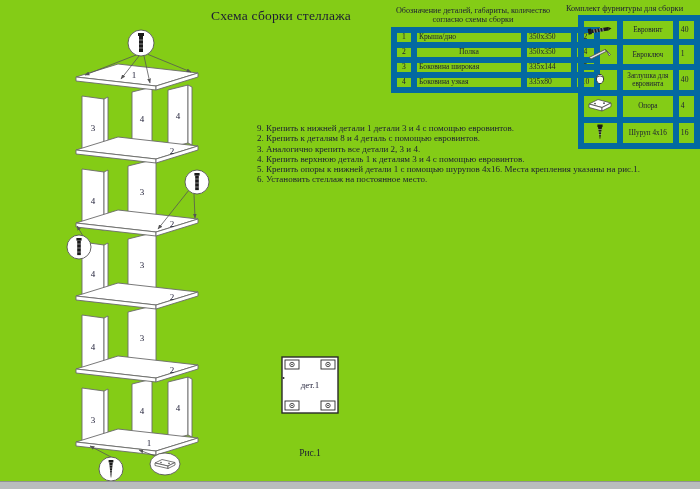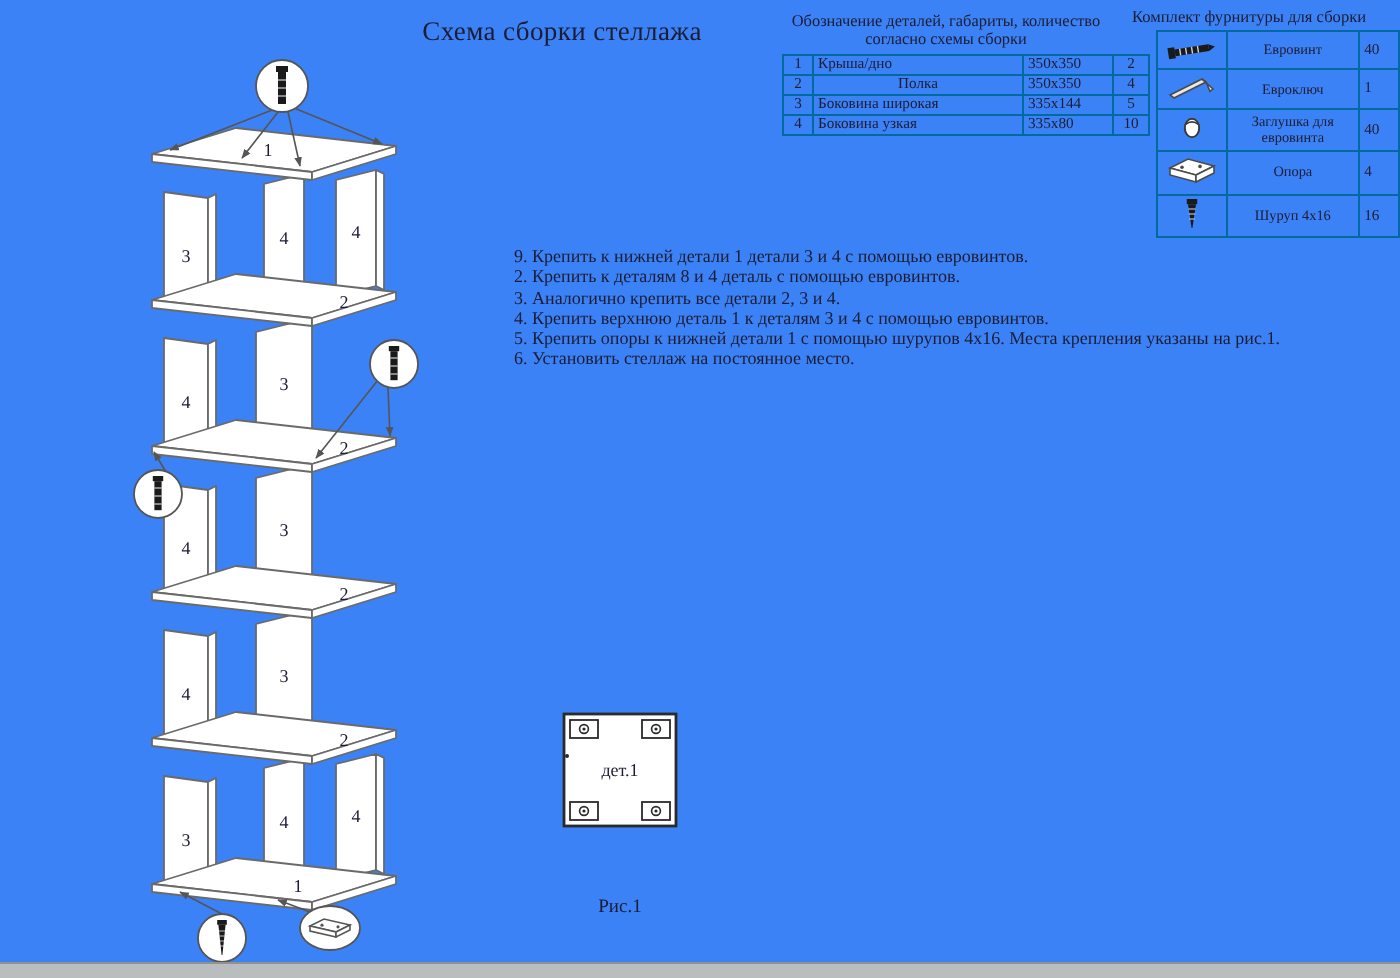--- a/index.html
+++ b/index.html
@@ -1,28 +1,28 @@
 <!DOCTYPE html>
 <html><head>
 <meta charset="utf-8">
 <style>
   html,body{margin:0;padding:0;}
   .page{
-    position:relative;width:700px;height:489px;background:#3b82f6;overflow:hidden;
+    position:relative;width:700px;height:489px;background:#84cc16;overflow:hidden;
     font-family:"Liberation Serif", serif;color:#1c1c34;
   }
   .footer-bar{position:absolute;left:0;top:481px;width:700px;height:8px;
     background:#b9bdbd;border-top:1px solid #8e9292;box-sizing:border-box;}
   .doc-title{position:absolute;left:176px;top:8px;width:210px;text-align:center;
     font-size:13.5px;letter-spacing:.2px;}
   
   .parts-caption{position:absolute;left:376px;top:6px;width:194px;text-align:center;
     font-size:8.2px;line-height:9.3px;}
   table.grid{border-collapse:collapse;}
-  table.grid td{border:1px solid #0369a1;font-size:7.6px;line-height:8.4px;
+  table.grid td{border:6px solid #0369a1;font-size:7.6px;line-height:8.4px;
     padding:0 2px;vertical-align:middle;}
   .parts-table{position:absolute;left:391px;top:27px;}
   .parts-table td{height:9px;}
   .parts-table .num{width:10px;text-align:center;}
   .parts-table .nm{width:100px;}
   .parts-table .nm.c{text-align:center;}
   .parts-table .sz{width:40px;}
   .parts-table .qt{width:13px;text-align:center;}
   
   .hw-title{position:absolute;left:566px;top:4px;width:132px;text-align:left;font-size:8.3px;}

